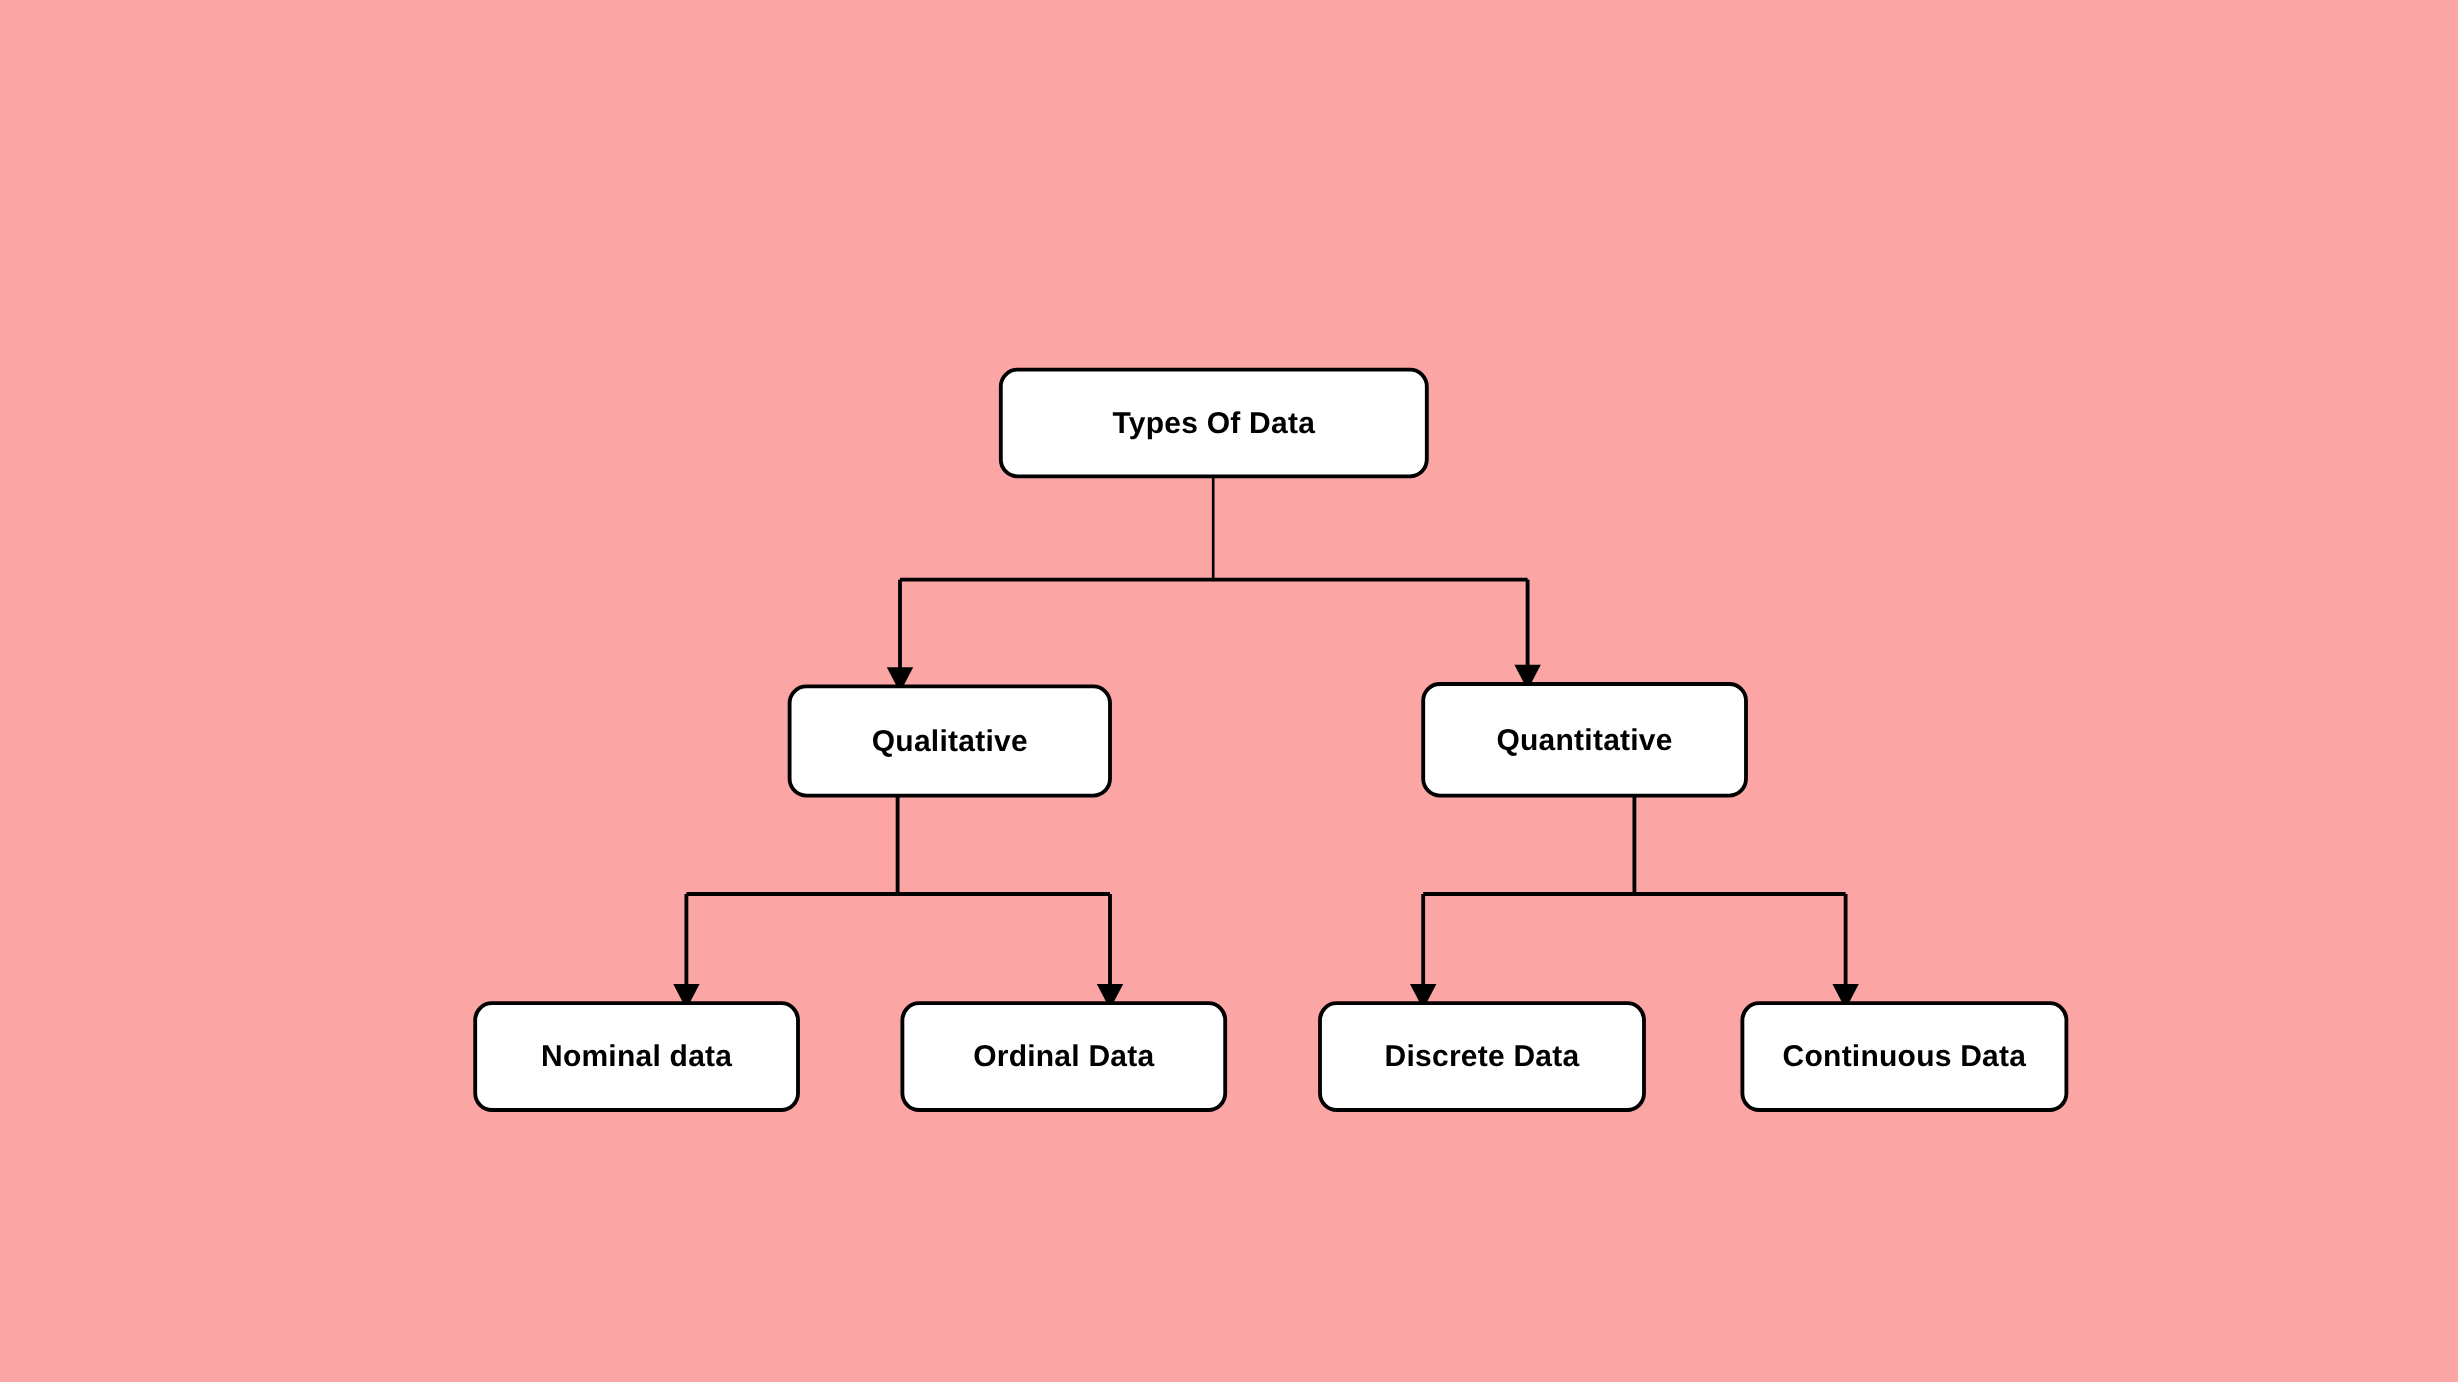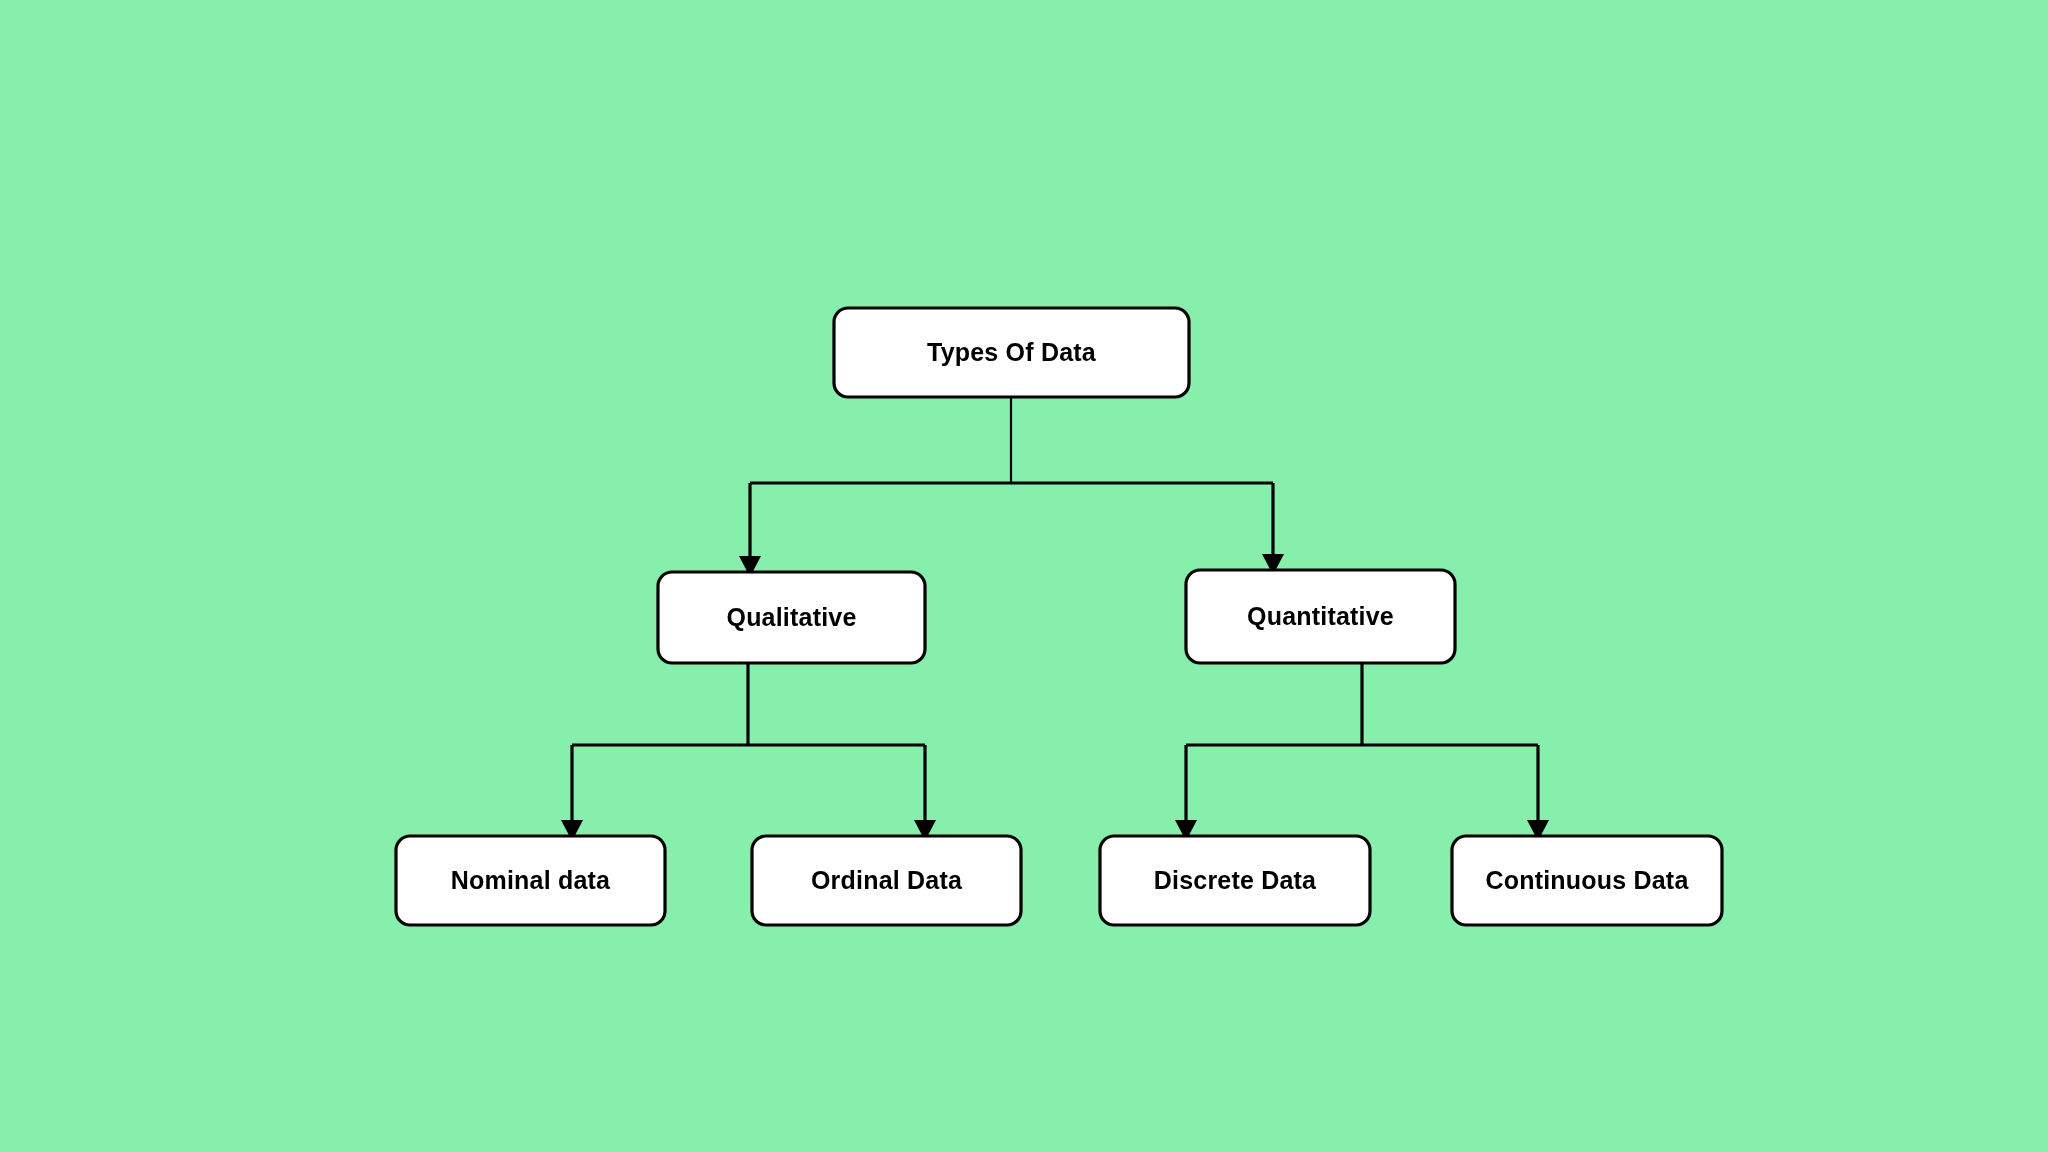--- a/index.html
+++ b/index.html
@@ -11,21 +11,21 @@
   body {
     width: 2048px;
     height: 1152px;
     overflow: hidden;
     font-family: "Liberation Sans", sans-serif;
   }
   #diagram-canvas {
     position: relative;
     width: 2048px;
     height: 1152px;
-    background: #86efac;
+    background: #fca5a5;
   }
   svg.flowchart {
     display: block;
     width: 2048px;
     height: 1152px;
   }
   .node-box {
     fill: #ffffff;
     stroke: #000000;
     stroke-width: 3.2;

